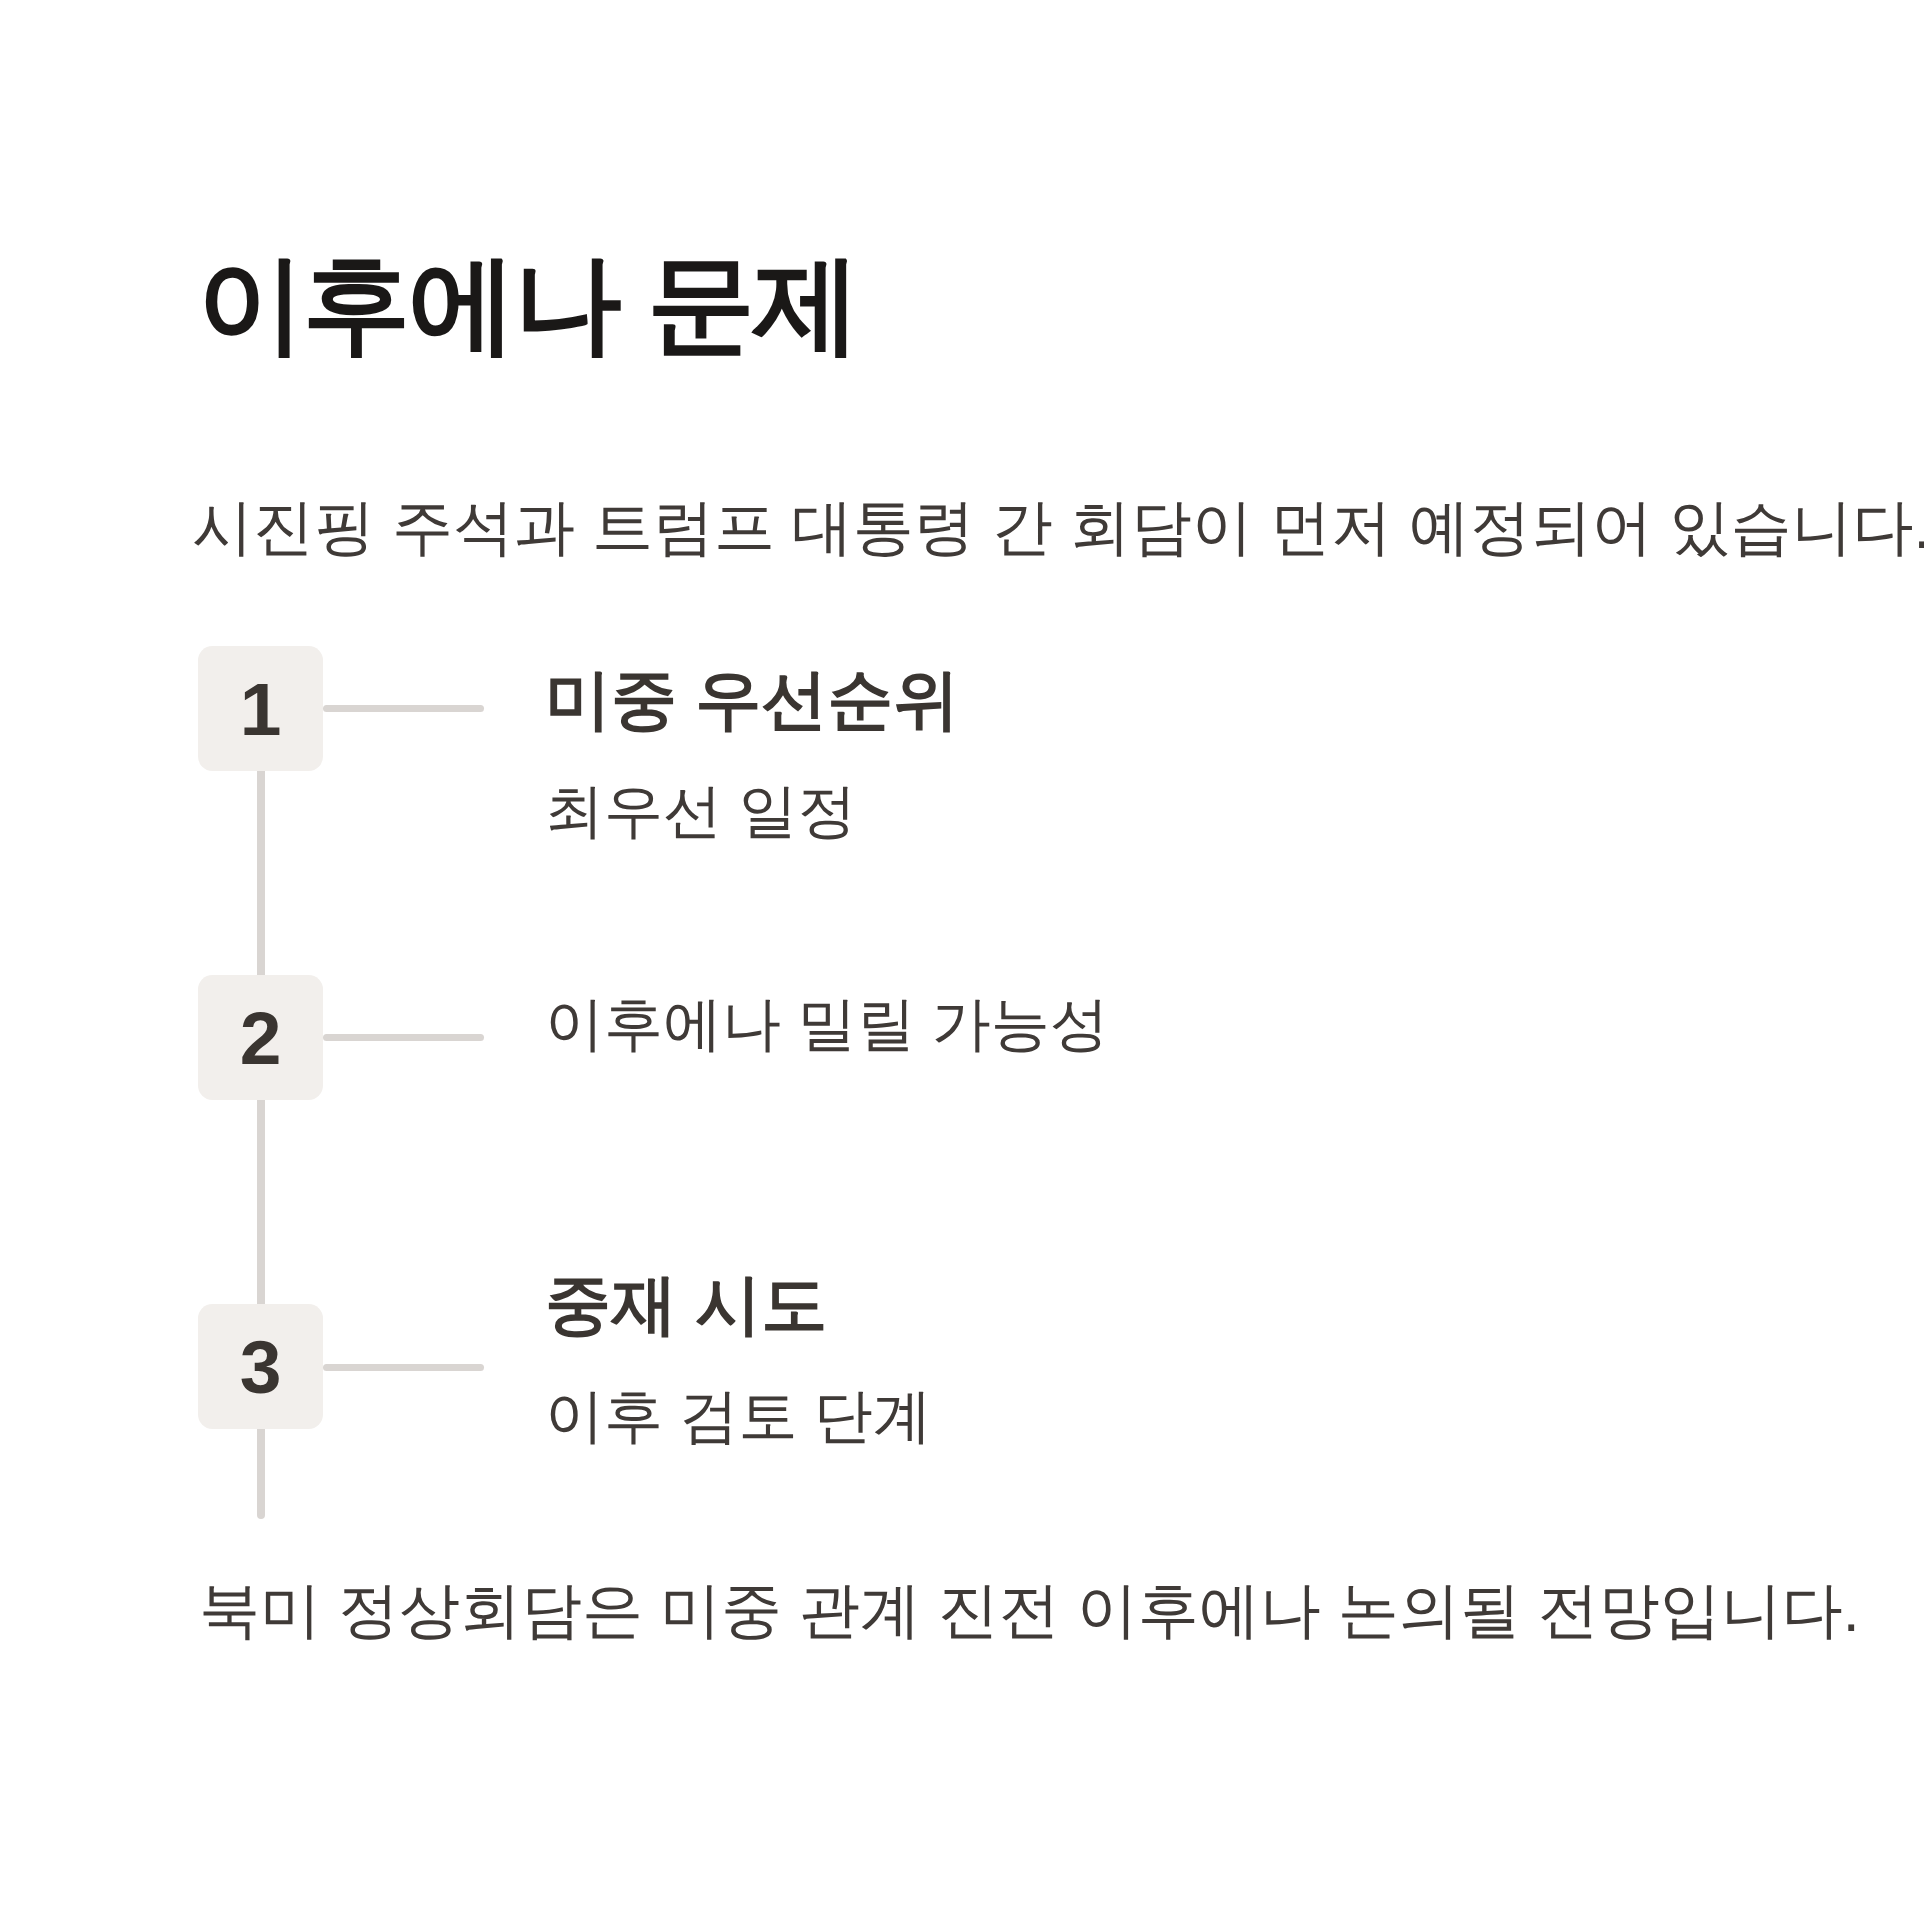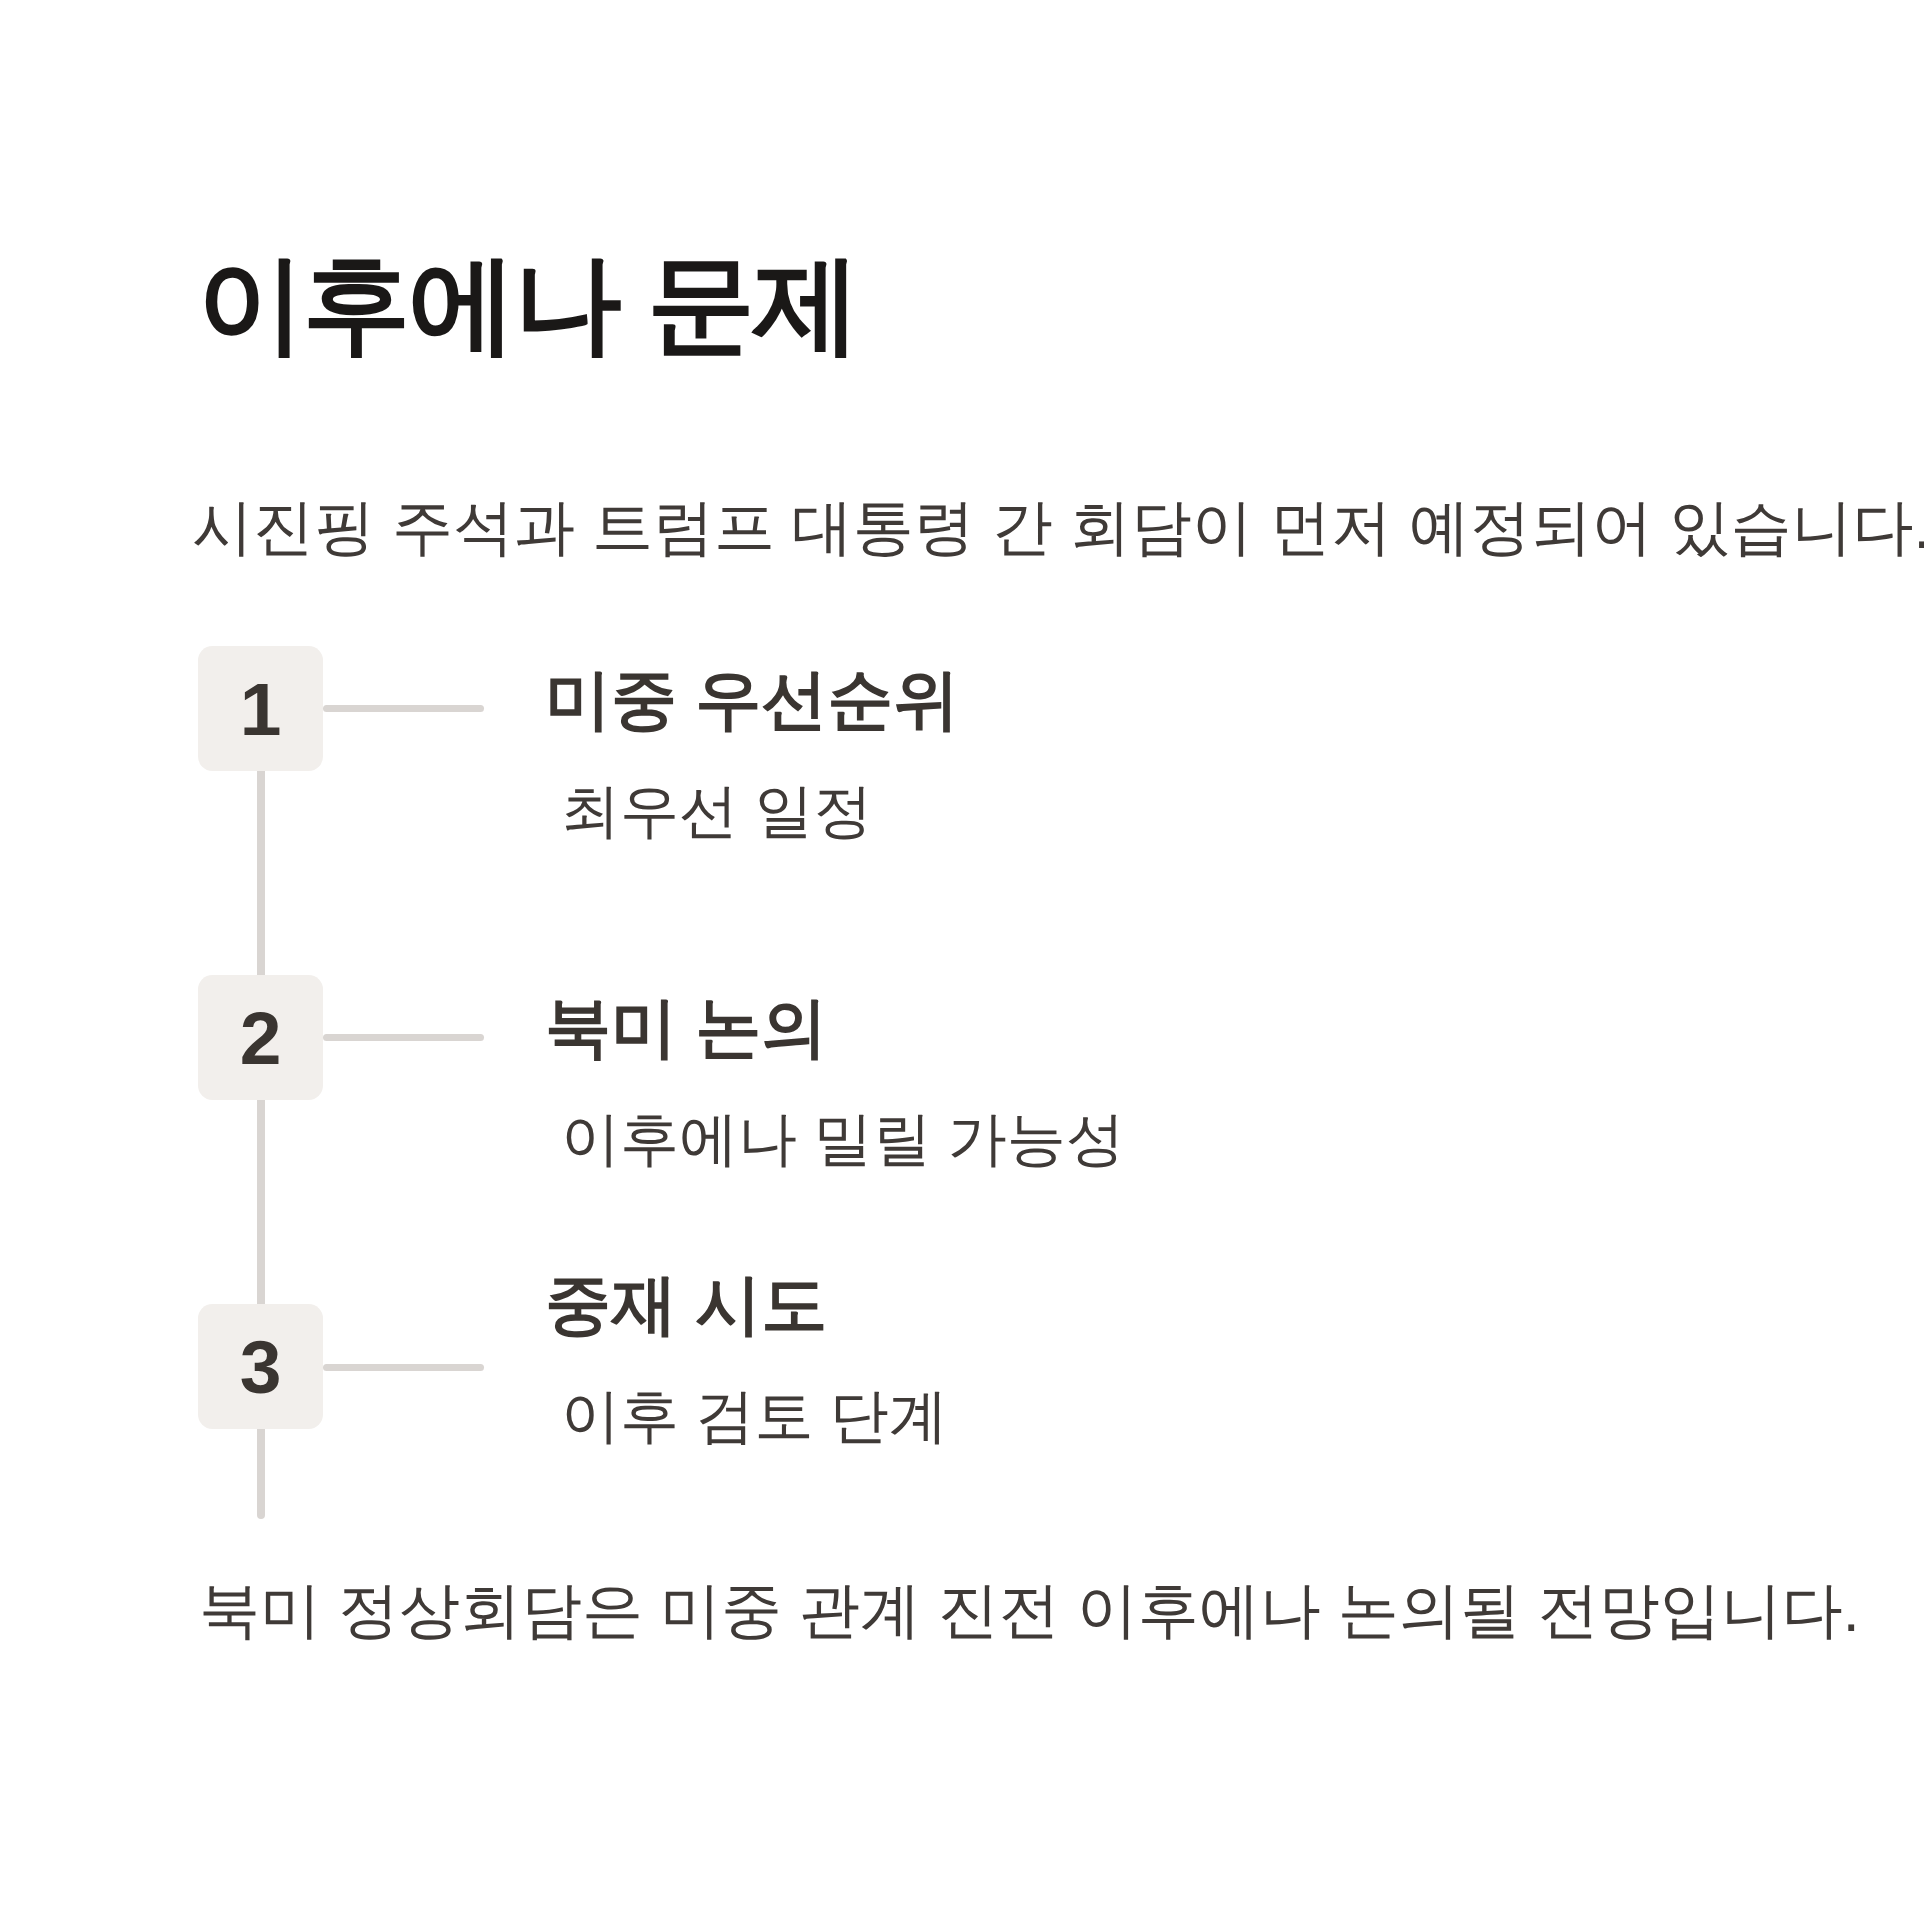--- a/index.html
+++ b/index.html
@@ -99,21 +99,21 @@
     color: var(--number-color, #3a3531);
     white-space: nowrap;
     margin: 0 0 42px 0;
   }
   .item-desc {
     font-size: 59px;
     line-height: 1.15;
     font-weight: 400;
     color: var(--body-color, #46413e);
     white-space: nowrap;
-    margin: 16px;
+    margin: 0;
   }
 </style>
 </head>
 <body>
 
 <div class="page" style="--bg: #ffffff; --title-color: #1a1817; --body-color: #3f3a37; --number-color: #3a3531; --badge-bg: #f2efec; --line-color: #d9d5d2;">
 
   <div class="main-title">이후에나 문제</div>
 
   <div class="subtitle">시진핑 주석과 트럼프 대통령 간 회담이 먼저 예정되어 있습니다.</div>
@@ -129,21 +129,20 @@
   <div class="item-text item-text-1">
     <p class="item-title">미중 우선순위</p>
     <p class="item-desc">최우선 일정</p>
   </div>
 
   <div class="badge badge-2">
     <span class="badge-num">2</span>
   </div>
   <div class="hline hline-2"></div>
   <div class="item-text item-text-2">
-    <p class="item-title">북미 논의</p>
     <p class="item-desc">이후에나 밀릴 가능성</p>
   </div>
 
   <div class="badge badge-3">
     <span class="badge-num">3</span>
   </div>
   <div class="hline hline-3"></div>
   <div class="item-text item-text-3">
     <p class="item-title">중재 시도</p>
     <p class="item-desc">이후 검토 단계</p>

